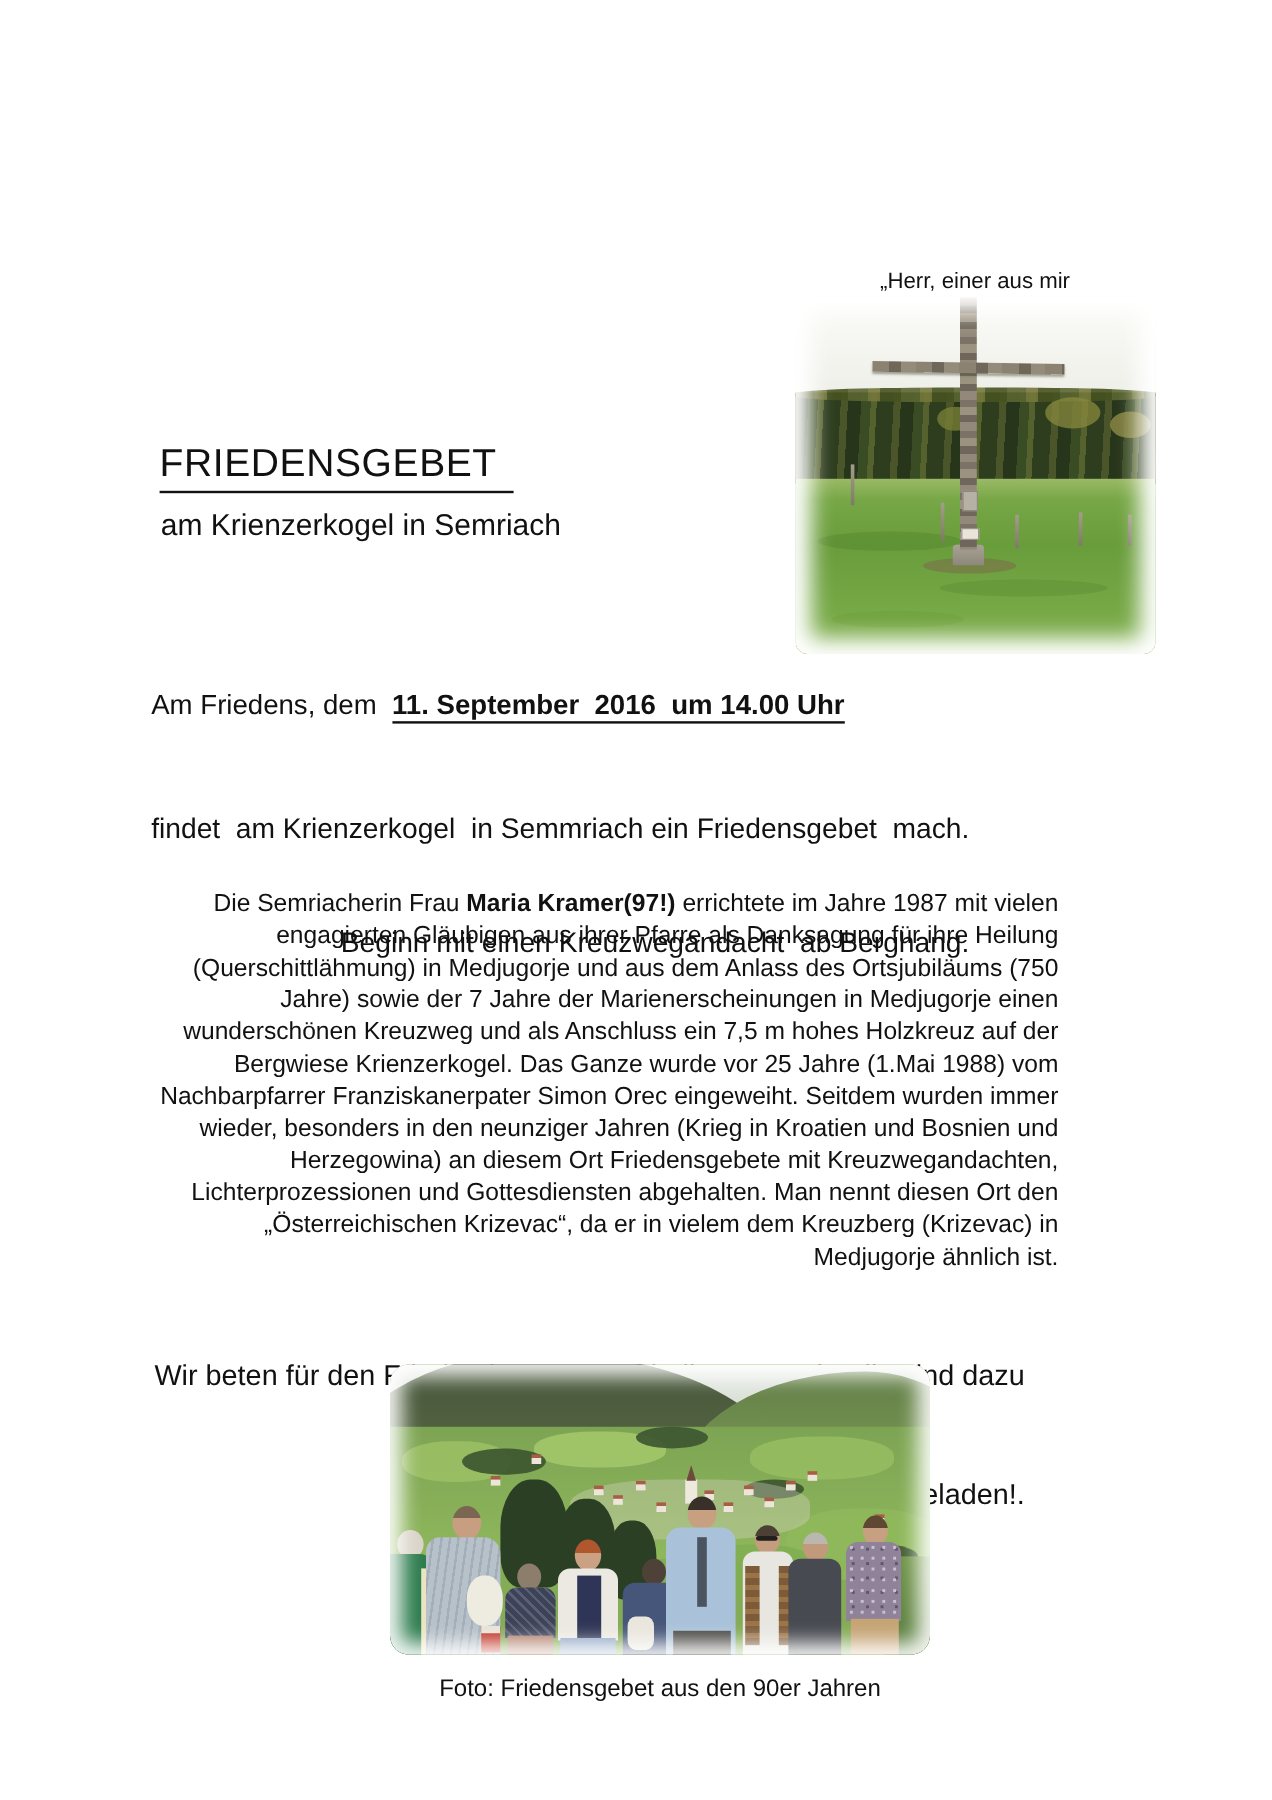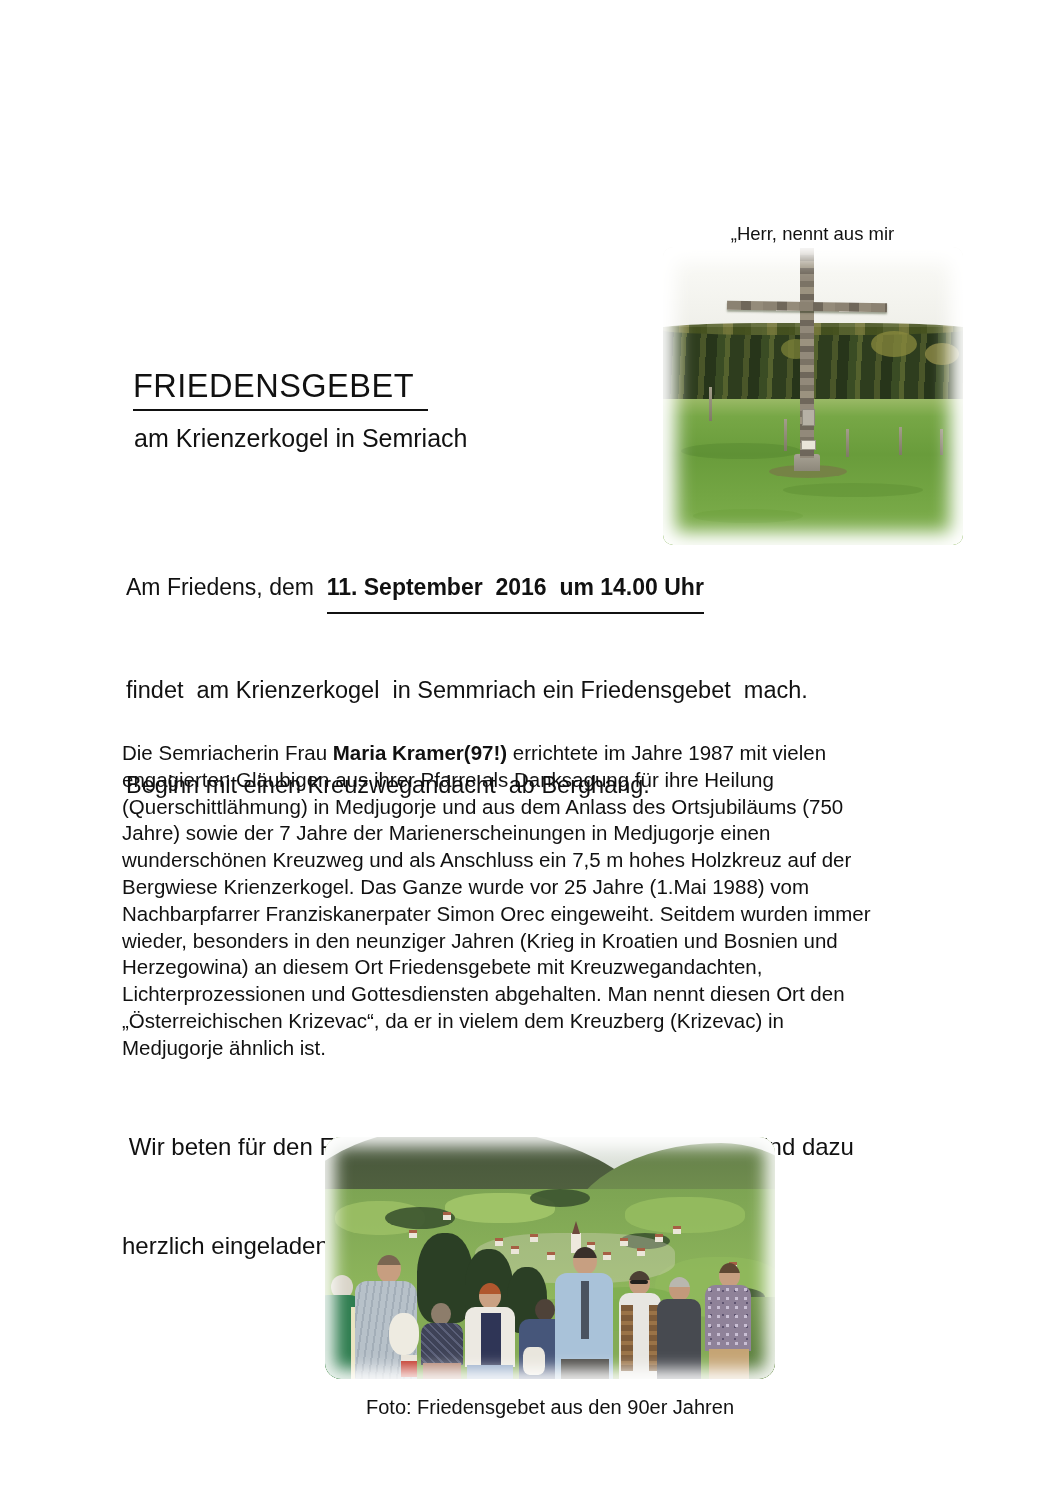--- a/index.html
+++ b/index.html
@@ -1,34 +1,34 @@
 <!DOCTYPE html>
 <html><head>
 <meta charset="utf-8">
 <style>
   html,body{margin:0;padding:0;}
   body{
     width:1060px;height:1500px;background:#ffffff;position:relative;
     font-family:"Liberation Sans", sans-serif;color:#111;overflow:hidden;
   }
   .abs{position:absolute;}
-  .txt{position:absolute;white-space:pre-wrap;color:#111;}
+  .txt{position:absolute;white-space:pre-wrap;color:#111;text-align:right;}
 
   
   .quote{left:640px;top:176px;width:345px;text-align:center;font-size:18.5px;line-height:23px;}
   .quote .attr{font-weight:bold;}
 
   
   .title{left:133px;top:368px;font-size:32.5px;letter-spacing:.5px;}
   .title .ul{display:inline-block;border-bottom:2.5px solid #111;padding:0 14px 4px 0;}
   .subtitle{left:134px;top:424px;font-size:25px;}
 
   
   .dateline{left:126px;top:574px;font-size:23px;}
-  .dateline .hl{font-weight:bold;border-bottom:2.5px solid #111;padding-bottom:12px;}
+  .dateline .hl{font-weight:bold;border-bottom:2.5px solid #111;padding-bottom:1px;}
   .details{left:126px;top:612px;font-size:23.5px;line-height:31.6px;}
 
   
   .history{left:122px;top:740px;width:760px;font-size:20.5px;line-height:26.8px;margin:0;}
 
   
   .invitation{left:122px;top:1064px;font-size:24px;line-height:33px;}
 
   
   .caption{left:325px;top:1396px;width:450px;text-align:center;font-size:20px;}
@@ -68,21 +68,21 @@
   .spire{left:247px;top:84px;width:0;height:0;border-left:4px solid transparent;border-right:4px solid transparent;border-bottom:13px solid #6d4a3c;}
   .fgtree{background:#2b3f25;border-radius:45% 45% 30% 30%;}
   .pp{position:absolute;}
   .feather{position:absolute;inset:0;border-radius:inherit;box-shadow:inset 0 0 18px 13px #ffffff;pointer-events:none;}
   .feather2{position:absolute;inset:0;border-radius:inherit;box-shadow:inset 0 0 16px 10px rgba(255,255,255,.92);pointer-events:none;}
 </style>
 </head>
 <body>
 
 <div class="txt quote">
-  <div>„Herr, nennt aus mir</div>
+  <div>„Herr, einer aus mir</div>
   <div>ein Werkzeug des Friedens...."</div>
   <div class="attr">(Hl. Franziskus von Assis)</div>
 </div>
 
 <div class="abs crossphoto">
   <div class="abs cp-sky"></div>
   <div class="abs cp-forest"></div>
   <div class="abs cp-forest-top"></div>
   <div class="abs cp-patch" style="left:208px;top:84px;width:46px;height:26px;background:#8a8a3e;"></div>
   <div class="abs cp-patch" style="left:118px;top:92px;width:30px;height:20px;background:#7c8138;"></div>

